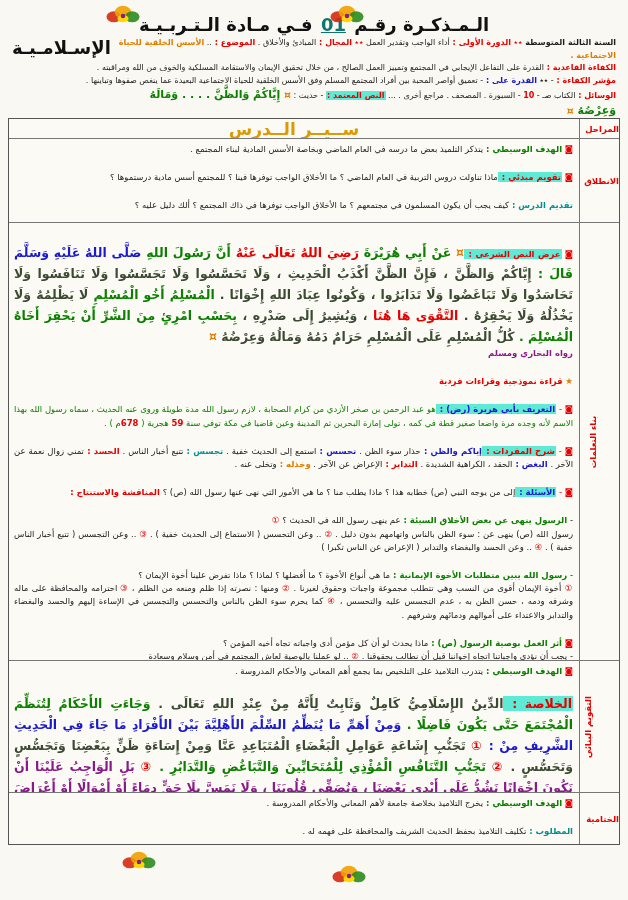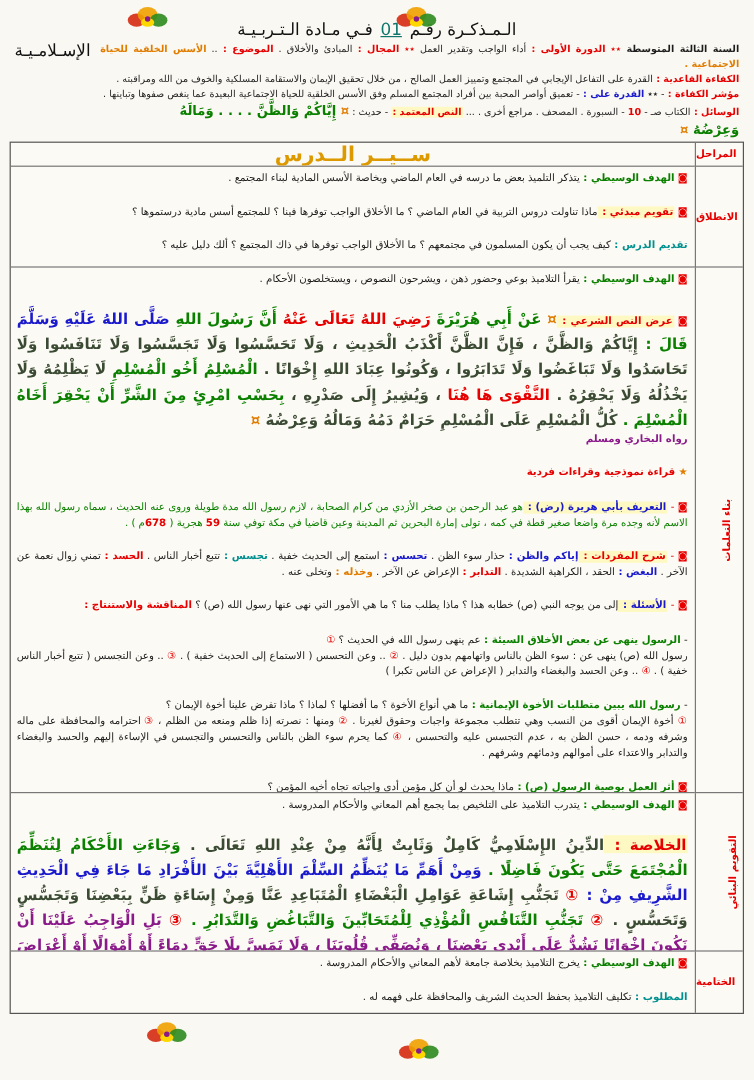--- a/index.html
+++ b/index.html
@@ -7,26 +7,26 @@
   body{
     position:relative;overflow:hidden;
     background:#faf8f2;
     font-family:"DejaVu Sans","Liberation Sans",sans-serif;
     direction:rtl;color:#1c1c1c;
   }
   
   .red{color:#e60000}.green{color:#0b8000}.blue{color:#1a1acc}
   .teal{color:#009090}.orange{color:#e07c00}.purple{color:#8a1a8a}.dark{color:#1c1c1c}.dark2{color:#3a4a33}
   .bold{font-weight:bold}
-  .hl{background:#fef9c3;padding:0 1px}
+  .hl{background:#5eead4;padding:0 1px}
   .big{font-size:12.5px;font-weight:bold;line-height:21px;letter-spacing:.3px}
   
   .hdr{padding:14px 12px 0}
   .t1{text-align:center}
-  .ttl{font-size:14px;font-weight:normal;color:#111}
+  .ttl{font-size:18px;font-weight:bold;color:#111}
   .num{color:#0f766e;text-decoration:underline;padding:0 2px}
   .t2{display:flex;justify-content:space-between;align-items:flex-start;margin-top:2px}
   .metaA{flex:1 1 auto;padding-left:8px}
   .cont{flex:0 0 auto}
   .hdr .line{font-size:8px;line-height:12.5px;text-align:justify}
   .hdr .big{font-size:11px;line-height:15px}
   
   .line{font-size:8.5px;line-height:13.2px;text-align:justify;color:#1c1c1c}
   .line.center{text-align:right}
   .line.gap{margin-top:15px}
@@ -34,21 +34,21 @@
   .main-table{
     position:absolute;top:118px;left:8px;right:8px;height:727px;
     border:1.4px solid #555;background:#fcfaf4;
     display:grid;grid-template-columns:40px 1fr;
     grid-template-rows:20px 84px 438px 132px 1fr;
   }
   .cell{border-bottom:1px solid #777;overflow:hidden}
   .cell.nob{border-bottom:none}
   .stage-cell{
     border-left:1px solid #777;
-    display:flex;align-items:center;justify-content:flex-end;
+    display:flex;align-items:center;justify-content:flex-start;
     text-align:center;
   }
   .stage-label{color:#e60000;font-weight:bold;font-size:8.5px;white-space:nowrap;display:block}
   .vert .stage-label{transform:rotate(-90deg)}
   .content-cell{padding:4px 6px 3px 5px}
   .head-c{display:flex;align-items:center;justify-content:center;padding:0}
   .head-title{color:#dd9900;font-weight:bold;font-size:17px}
   .head-stage{color:#e60000;font-weight:bold;font-size:8.5px}
   
   .deco{position:absolute;width:38px;height:22px}
@@ -113,21 +113,20 @@
   <div class="cell content-cell">
       <div class="line"><span class="red">◙ </span><span class="green bold">الهدف الوسيطي : </span><span class="dark">يتذكر التلميذ بعض ما درسه في العام الماضي وبخاصة الأسس المادية لبناء المجتمع .</span></div>
       <div class="line gap"><span class="red">◙ </span><span class="hl red bold">تقويم مبدئي : </span><span class="dark">ماذا تناولت دروس التربية في العام الماضي ؟ ما الأخلاق الواجب توفرها فينا ؟ للمجتمع أسس مادية درستموها ؟</span></div>
       <div class="line gap"><span class="teal bold">تقديم الدرس : </span><span class="dark">كيف يجب أن يكون المسلمون في مجتمعهم ؟ ما الأخلاق الواجب توفرها في ذاك المجتمع ؟ ألك دليل عليه ؟</span></div>
     </div>
 
   <div class="cell stage-cell vert">
     <span class="stage-label">بناء التعلمات</span>
   </div>
   <div class="cell content-cell">
-      <div class="line"><span class="red">◙ </span><span class="green bold">الهدف الوسيطي : </span><span class="dark">يقرأ التلاميذ بوعي وحضور ذهن ، ويشرحون النصوص ، ويستخلصون الأحكام .</span></div>
       <div class="line gap"><span class="red">◙ </span><span class="hl red bold">عرض النص الشرعي : </span><span class="orange big">¤ </span><span class="big green">عَنْ أَبِي هُرَيْرَةَ </span><span class="big red">رَضِيَ اللهُ تَعَالَى عَنْهُ </span><span class="big green">أَنَّ رَسُولَ اللهِ </span><span class="big blue">صَلَّى اللهُ عَلَيْهِ وَسَلَّمَ </span><span class="big green">قَالَ : </span><span class="big dark2">إِيَّاكُمْ وَالظَّنَّ ، فَإِنَّ الظَّنَّ أَكْذَبُ الْحَدِيثِ ، وَلَا تَحَسَّسُوا وَلَا تَجَسَّسُوا وَلَا تَنَافَسُوا وَلَا تَحَاسَدُوا وَلَا تَبَاغَضُوا وَلَا تَدَابَرُوا ، وَكُونُوا عِبَادَ اللهِ إِخْوَانًا . </span><span class="big green">الْمُسْلِمُ أَخُو الْمُسْلِمِ </span><span class="big dark2">لَا يَظْلِمُهُ وَلَا يَخْذُلُهُ وَلَا يَحْقِرُهُ . </span><span class="big red">التَّقْوَى هَا هُنَا </span><span class="big dark2">، وَيُشِيرُ إِلَى صَدْرِهِ ، </span><span class="big green">بِحَسْبِ امْرِئٍ مِنَ الشَّرِّ أَنْ يَحْقِرَ أَخَاهُ الْمُسْلِمَ . </span><span class="big dark2">كُلُّ الْمُسْلِمِ عَلَى الْمُسْلِمِ حَرَامٌ دَمُهُ وَمَالُهُ وَعِرْضُهُ </span><span class="orange big">¤</span></div>
       <div class="line center"><span class="purple bold">رواه البخاري ومسلم</span></div>
       <div class="line gap"><span class="orange">★ </span><span class="red bold">قراءة نموذجية وقراءات فردية</span></div>
       <div class="line gap"><span class="red">◙ - </span><span class="hl blue bold">التعريف بأبي هريرة (رض) : </span><span class="green">هو عبد الرحمن بن صخر الأزدي من كرام الصحابة ، لازم رسول الله مدة طويلة وروى عنه الحديث ، سماه رسول الله بهذا الاسم لأنه وجده مرة واضعا صغير قطة في كمه ، تولى إمارة البحرين ثم المدينة وعين قاضيا في مكة توفي سنة </span><span class="red bold">59</span><span class="green"> هجرية ( </span><span class="red bold">678</span><span class="green">م ) .</span></div>
       <div class="line gap"><span class="red">◙ - </span><span class="hl red bold">شرح المفردات : </span><span class="blue bold">إياكم والظن : </span><span class="dark">حذار سوء الظن . </span><span class="blue bold">تحسس : </span><span class="dark">استمع إلى الحديث خفية . </span><span class="teal bold">تجسس : </span><span class="dark">تتبع أخبار الناس . </span><span class="red bold">الحسد : </span><span class="dark">تمني زوال نعمة عن الآخر . </span><span class="blue bold">البغض : </span><span class="dark">الحقد ، الكراهية الشديدة . </span><span class="red bold">التدابر : </span><span class="dark">الإعراض عن الآخر . </span><span class="orange bold">وخذله : </span><span class="dark">وتخلى عنه .</span></div>
       <div class="line gap"><span class="red">◙ - </span><span class="hl blue bold">الأسئلة : </span><span class="dark">إلى من يوجه النبي (ص) خطابه هذا ؟ ماذا يطلب منا ؟ ما هي الأمور التي نهى عنها رسول الله (ص) ؟ </span><span class="red bold">المناقشة والاستنتاج :</span></div>
       <div class="line gap"><span class="dark">- </span><span class="green bold">الرسول ينهى عن بعض الأخلاق السيئة : </span><span class="dark">عم ينهى رسول الله في الحديث ؟ </span><span class="red">①</span></div>
       <div class="line"><span class="dark">رسول الله (ص) ينهى عن : سوء الظن بالناس واتهامهم بدون دليل . </span><span class="red">②</span><span class="dark"> .. وعن التحسس ( الاستماع إلى الحديث خفية ) . </span><span class="red">③</span><span class="dark"> .. وعن التجسس ( تتبع أخبار الناس خفية ) . </span><span class="red">④</span><span class="dark"> .. وعن الحسد والبغضاء والتدابر ( الإعراض عن الناس تكبرا )</span></div>
       <div class="line gap"><span class="dark">- </span><span class="green bold">رسول الله يبين متطلبات الأخوة الإيمانية : </span><span class="dark">ما هي أنواع الأخوة ؟ ما أفضلها ؟ لماذا ؟ ماذا تفرض علينا أخوة الإيمان ؟</span></div>
       <div class="line"><span class="red">①</span><span class="dark"> أخوة الإيمان أقوى من النسب وهي تتطلب مجموعة واجبات وحقوق لغيرنا . </span><span class="red">②</span><span class="dark"> ومنها : نصرته إذا ظلم ومنعه من الظلم ، </span><span class="red">③</span><span class="dark"> احترامه والمحافظة على ماله وشرفه ودمه ، حسن الظن به ، عدم التجسس عليه والتحسس ، </span><span class="red">④</span><span class="dark"> كما يحرم سوء الظن بالناس والتحسس والتجسس في الإساءة إليهم والحسد والبغضاء والتدابر والاعتداء على أموالهم ودمائهم وشرفهم .</span></div>

